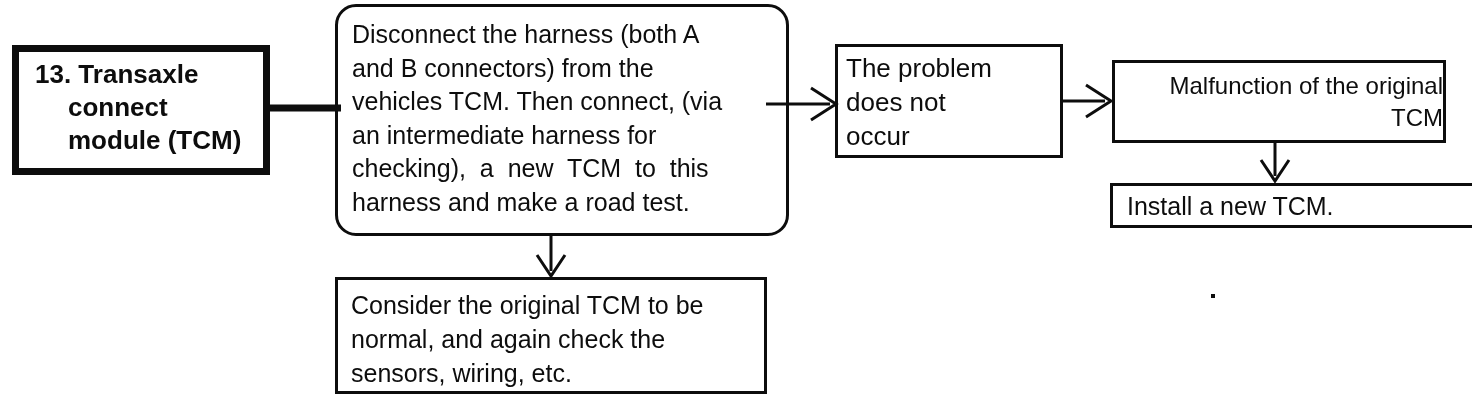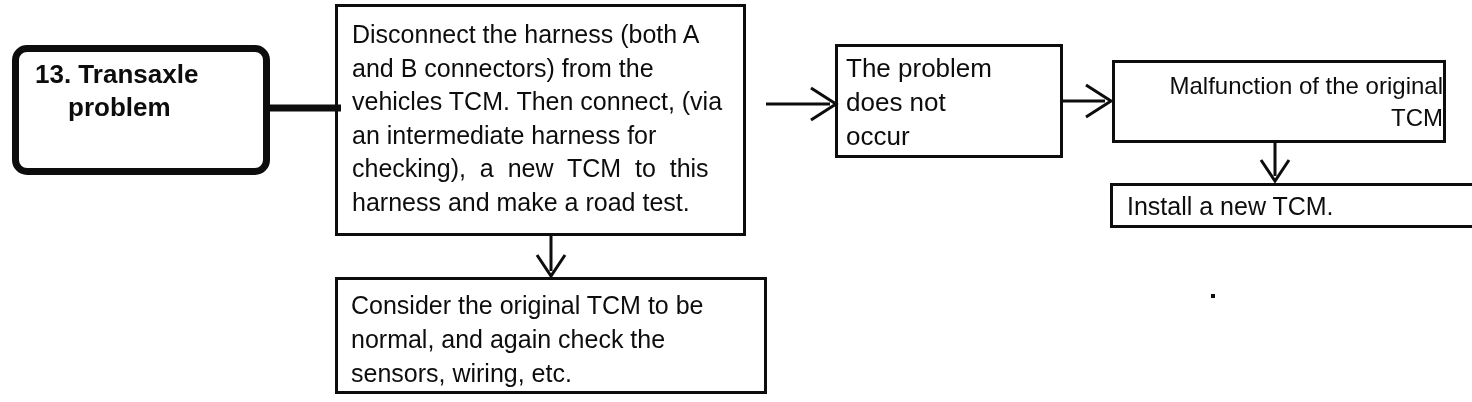--- a/index.html
+++ b/index.html
@@ -11,26 +11,25 @@
   }
   .node {
     position:absolute; box-sizing:border-box;
     border:3px solid var(--ink); background:transparent;
   }
   .node-text { white-space:pre; }
   #node-start {
     left:12px; top:45px; width:258px; height:130px;
     border-width:7px; font-weight:bold; font-size:26px; line-height:33px;
     padding:6px 6px 0 16px;
-    border-radius:15px;
   }
   #node-start .indent { padding-left:33px; }
   #node-action {
-    left:335px; top:4px; width:411px; height:232px;
-    font-size:25px; line-height:33.5px; padding:11px 0 0 14px;
+    left:335px; top:4px; width:454px; height:232px;
+    font-size:25px; line-height:33.5px; padding:11px 0 0 14px;border-radius:21px;
   }
   #node-no-problem {
     left:835px; top:44px; width:228px; height:114px;
     font-size:26px; line-height:34px; padding:4px 0 4px 8px;
   }
   #node-malfunction {
     left:1112px; top:60px; width:334px; height:83px;
     font-size:24px; line-height:32px; padding:7px 0 0 13px;text-align:right;
   }
   #node-install {
@@ -75,21 +74,22 @@
       <polyline points="1261,160 1275,181 1289,160" stroke-width="3"></polyline>
     </g>
     <g>
       <line x1="551" y1="236" x2="551" y2="271" stroke-width="3"></line>
       <polyline points="537,255 551,276 565,255" stroke-width="3"></polyline>
     </g>
   </svg>
 
   <div class="node" id="node-start">
     <div class="node-text">13. Transaxle</div>
-    <div class="node-text indent">problem</div>
+    <div class="node-text indent">connect</div>
+    <div class="node-text indent">module (TCM)</div>
   </div>
 
   <div class="node" id="node-action">
     <div class="node-text">Disconnect the harness (both A
 and B connectors) from the
 vehicles TCM. Then connect, (via
 an intermediate harness for
 checking),  a  new  TCM  to  this
 harness and make a road test.</div>
   </div>

